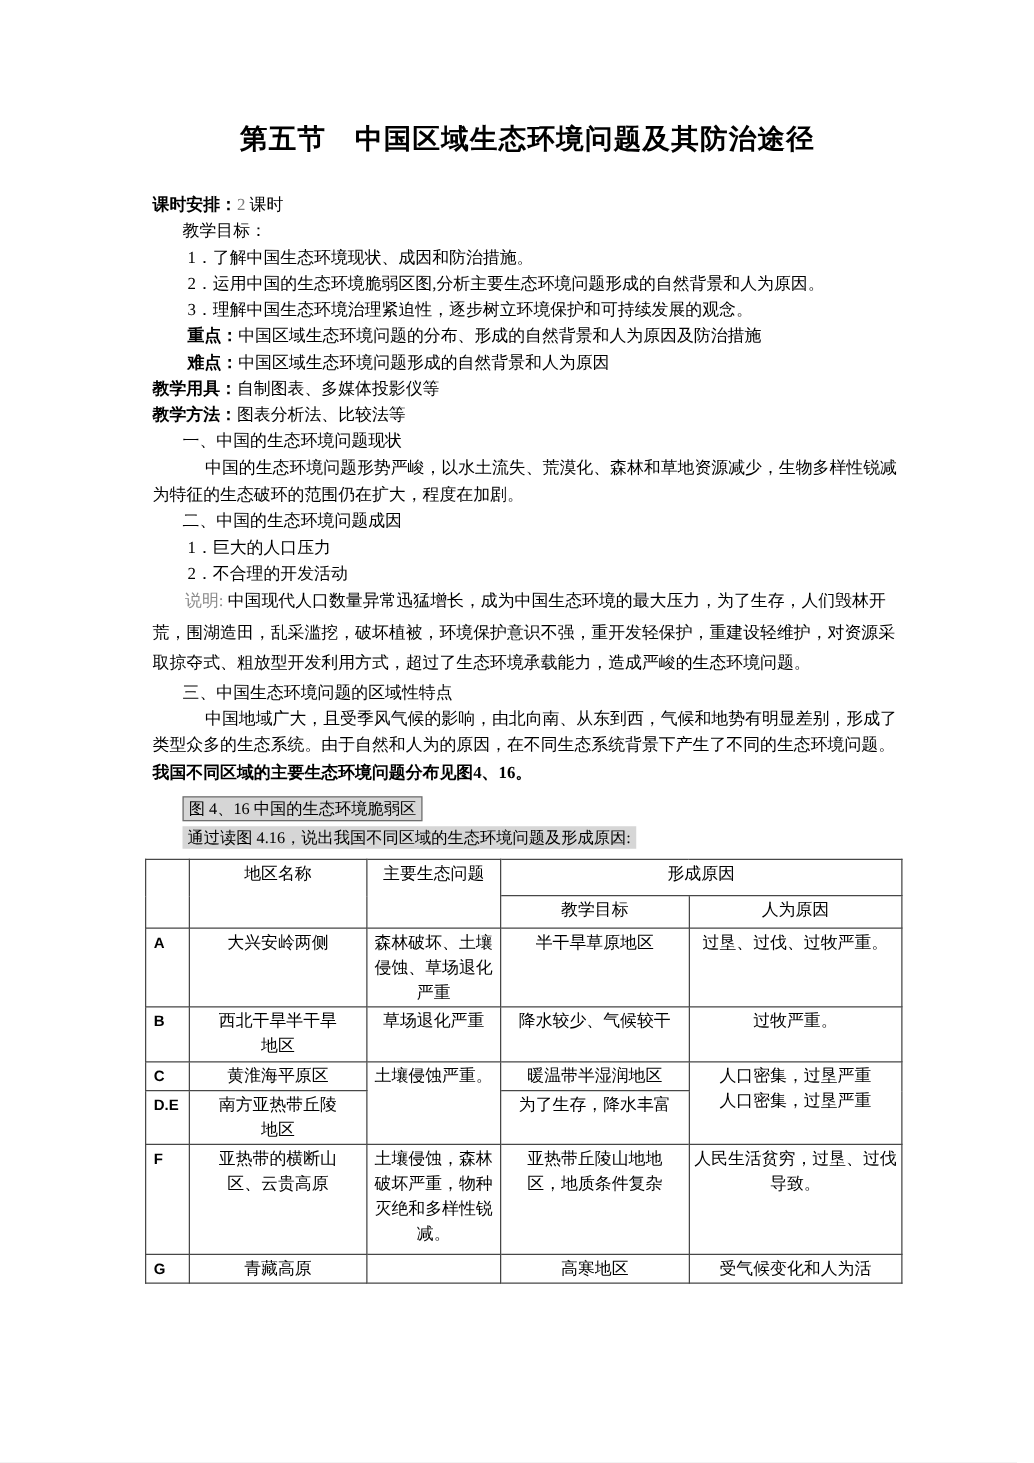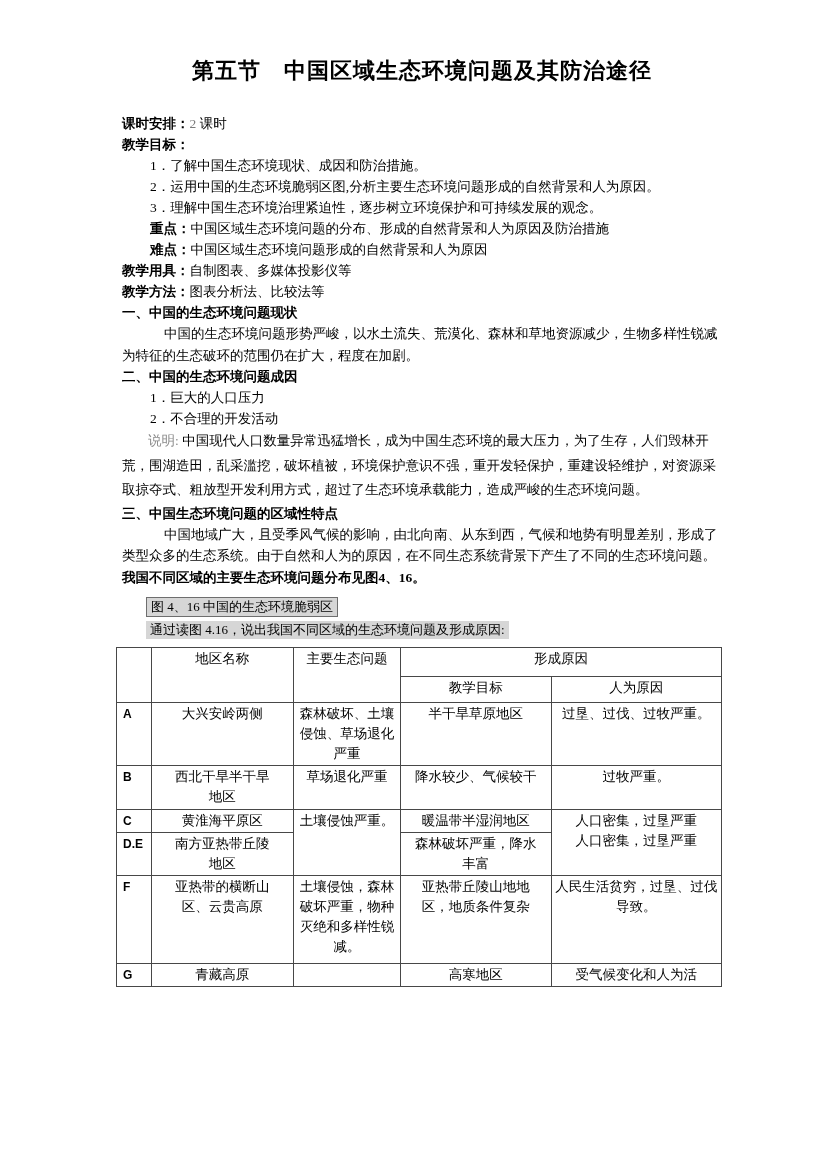--- a/index.html
+++ b/index.html
@@ -5,30 +5,30 @@
   html,body { margin:0; padding:0; background:#e9e9e9; }
   .page {
     position:relative;
     width:827px; height:1170px;
     margin:0 auto;
     background:var(--page_bg, #ffffff);
     font-family:"Liberation Serif", serif;
     color:var(--text, #000000);
     overflow:hidden;
     box-sizing:border-box;
-    padding:56px 105px 0 122px;
+    padding:96px 105px 0 122px;
   }
   .title {
     font-size:22px; font-weight:bold;
     text-align:center; letter-spacing:1px;
     margin:0 0 27px 0; line-height:30px;
   }
   p { margin:0; }
   .ln  { font-size:13.5px; line-height:21px; }
-  .b   { font-weight:bold; }
+  .b   { font-weight:normal;margin-left:24px; }
   .ind { padding-left:28px; }
   .gap-top { margin-top:29px; }
   .para { font-size:13.5px; line-height:21.5px; }
   .indent-first { text-indent:42px; }
   .note { line-height:24.5px; text-indent:26px; }
   .note-label { color:var(--note_label, #8a8a8a); }
   .num-gray { color:#7a7a7a; }
   .fig-caption {
     width:fit-content;
     margin:9px 0 0 24px;
@@ -152,21 +152,21 @@
         <td class="c-natural">暖温带半湿润地区</td>
         <td rowspan="2">
           <div>人口密集，过垦严重</div>
           <div>人口密集，过垦严重</div>
         </td>
       </tr>
 
       <tr class="r-de">
         <td class="c-id">D.E</td>
         <td class="c-region">南方亚热带丘陵地区</td>
-        <td class="c-natural">森林破坏严重，降水丰富</td>
+        <td class="c-natural">为了生存，降水丰富</td>
       </tr>
 
       <tr class="r-f">
         <td class="c-id">F</td>
         <td class="c-region">亚热带的横断山区、云贵高原</td>
         <td class="c-problem">土壤侵蚀，森林破坏严重，物种灭绝和多样性锐减。</td>
         <td class="c-natural">亚热带丘陵山地地区，地质条件复杂</td>
         <td>人民生活贫穷，过垦、过伐导致。</td>
       </tr>
 

